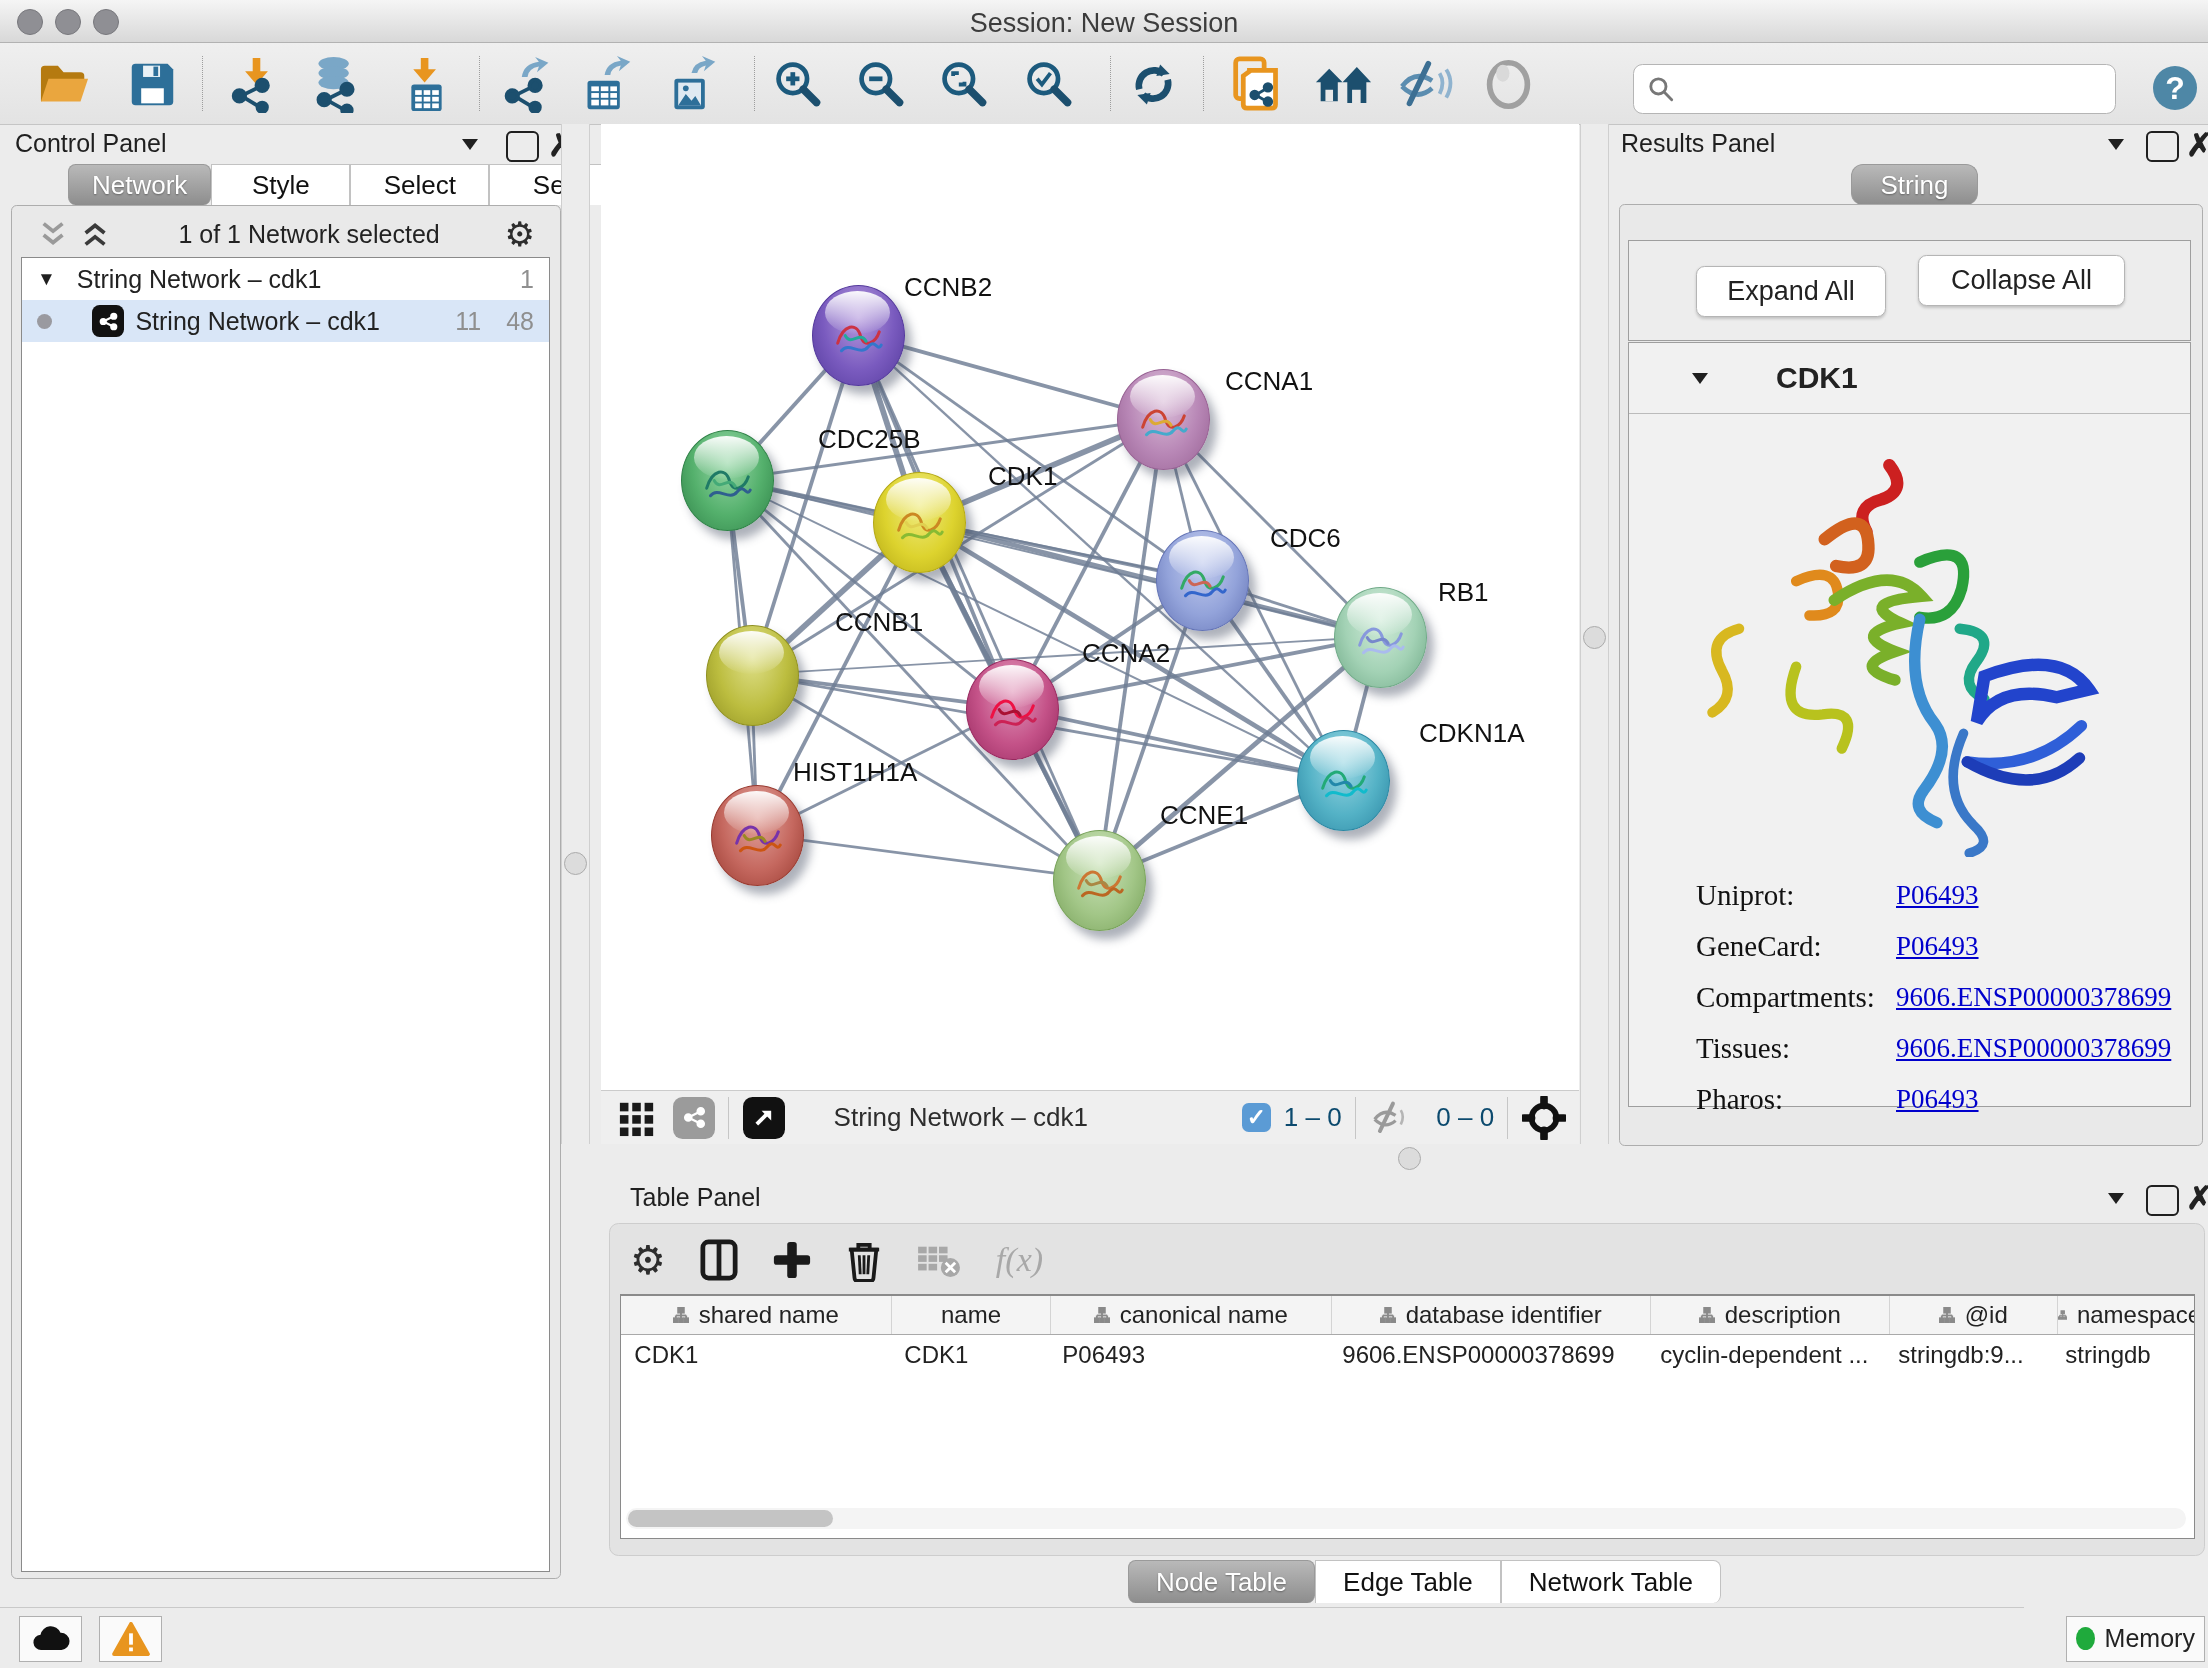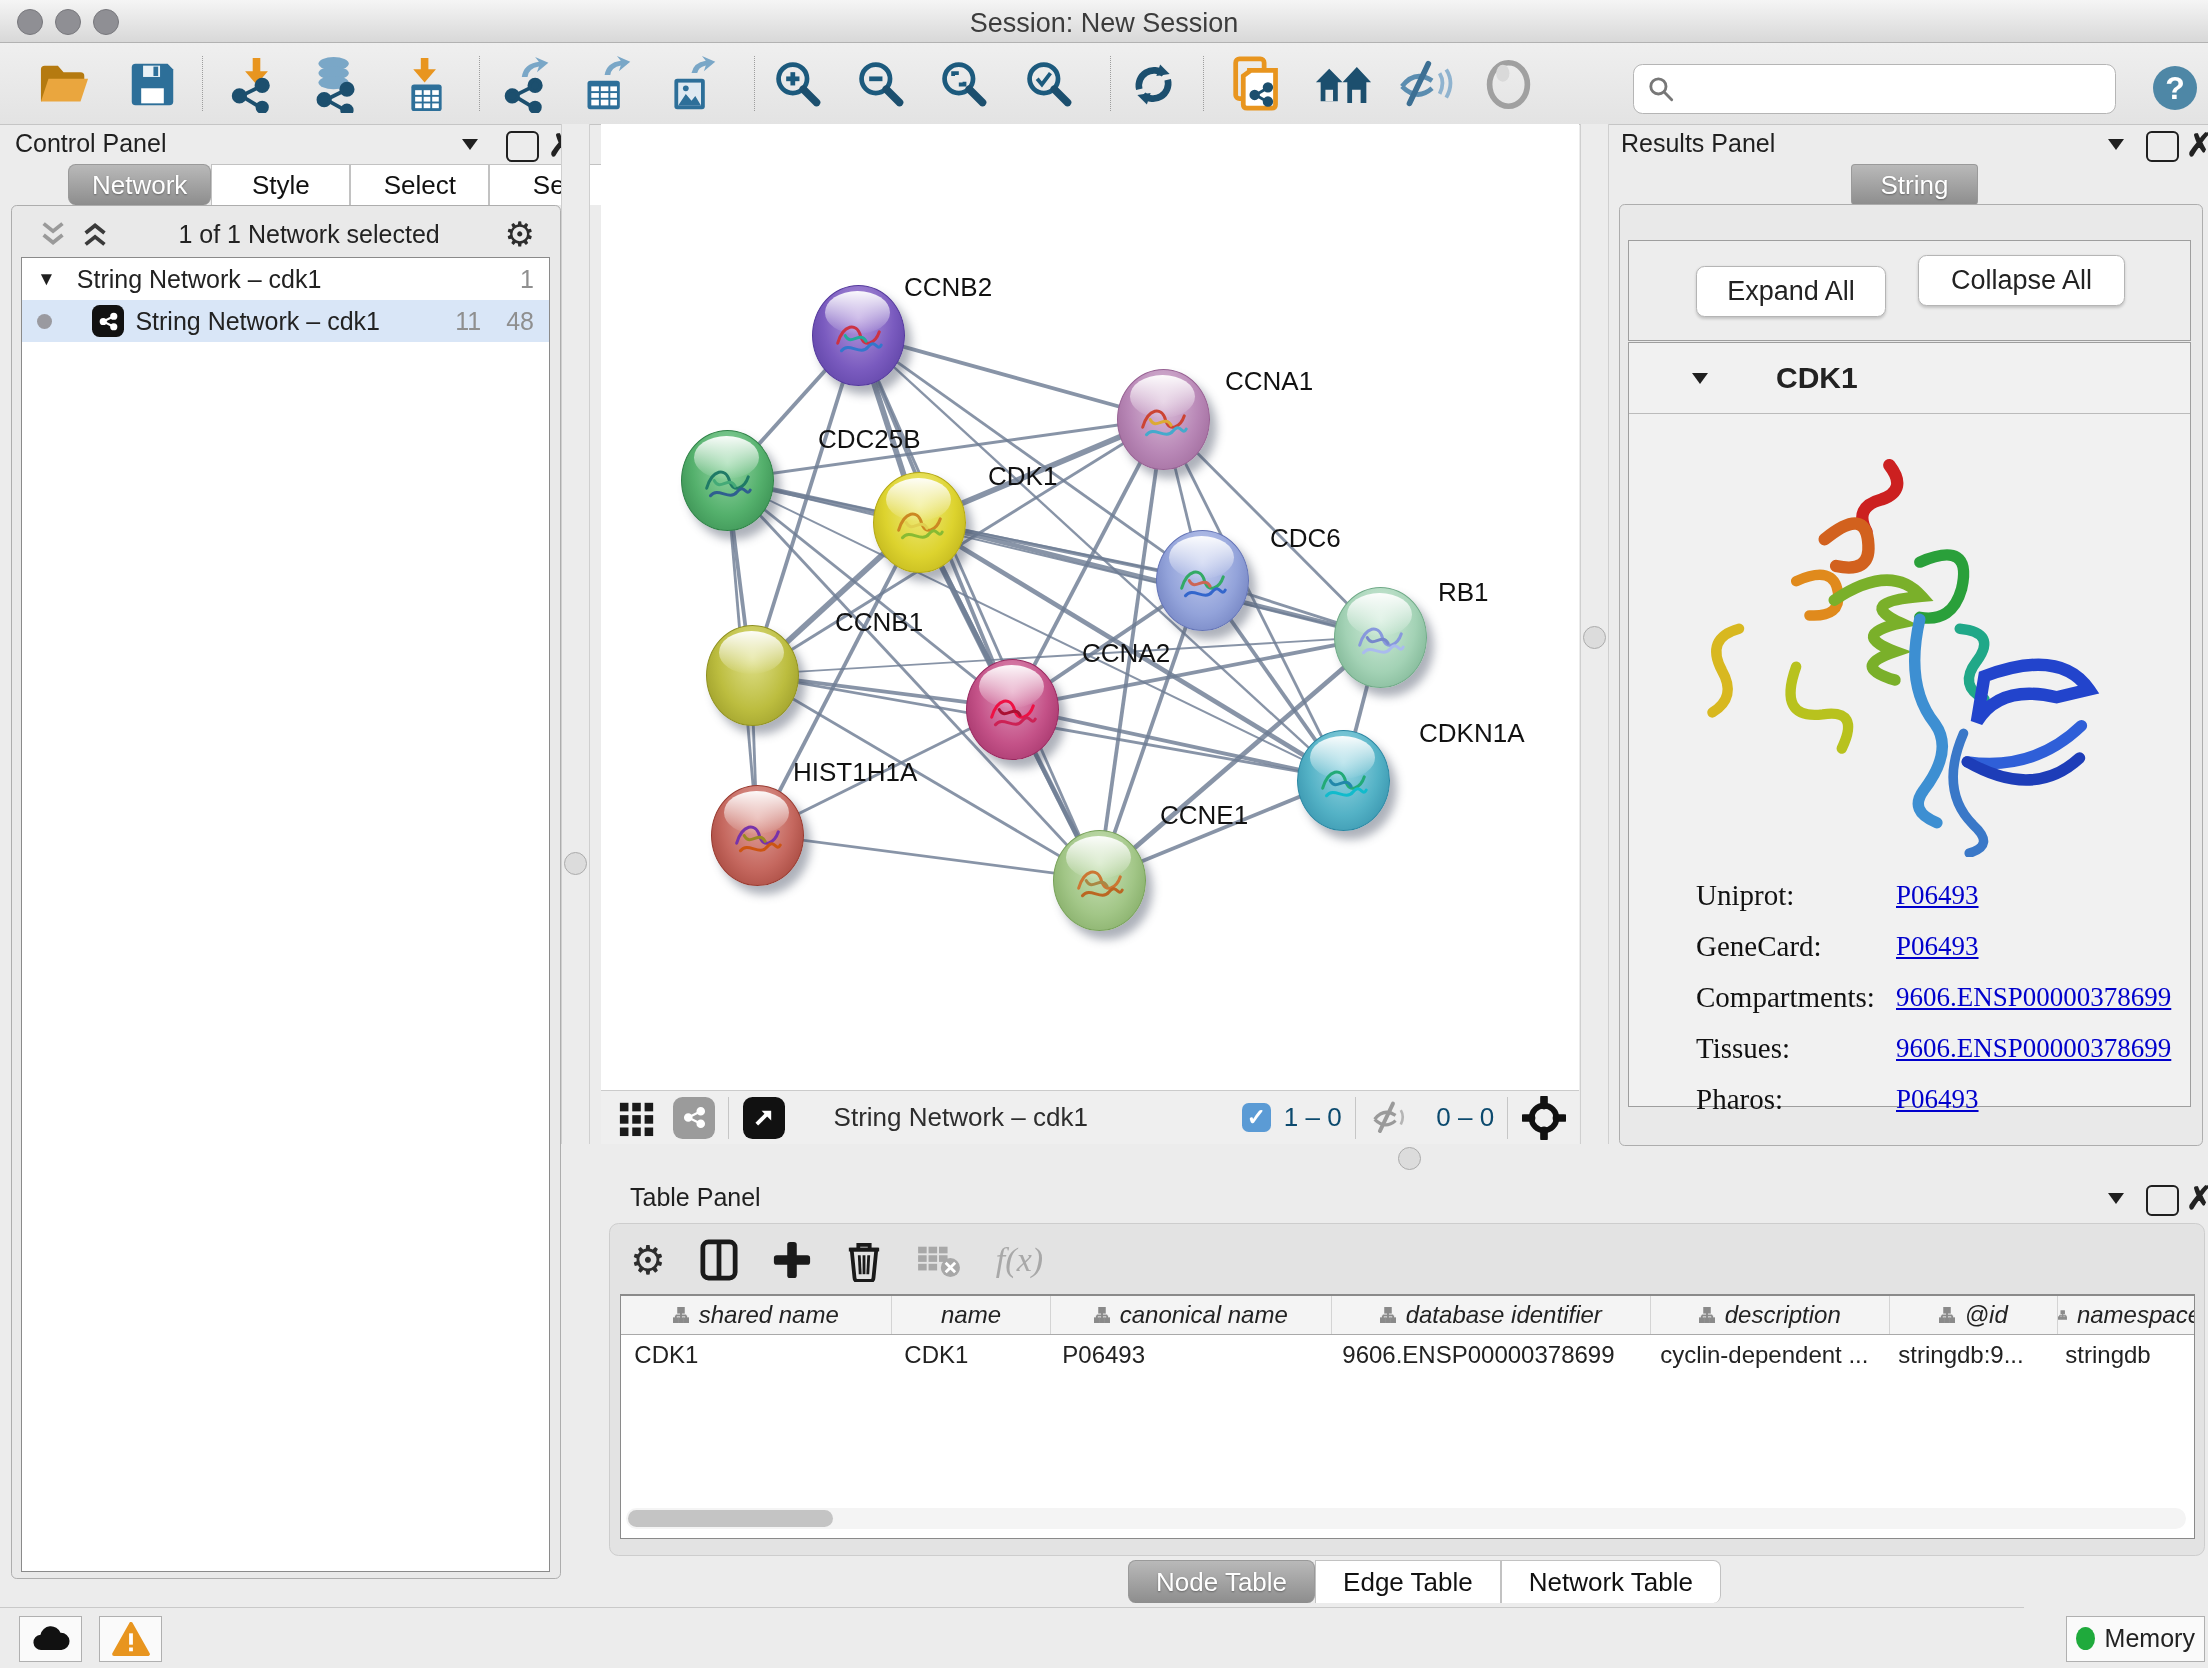--- a/index.html
+++ b/index.html
@@ -22,21 +22,21 @@
   #search-box input{border:none;outline:none;font-size:25px;flex:1;background:transparent;height:38px;
     font-family:"Liberation Sans",sans-serif;}
   #help-btn{left:2153px;top:23px;width:44px;height:44px;border-radius:50%;background:#4e87a6;
     color:#fff;font-size:32px;font-weight:bold;display:flex;align-items:center;justify-content:center;}
   
   .panel-title{font-size:25px;color:#1f1f1f;}
   .pbox{width:28.5px;height:27px;border:2.9px solid #1f1f1f;border-radius:5.7px;}
   .tab{height:40px;display:flex;align-items:center;justify-content:center;font-size:26px;
     background:#fff;border:1px solid #c2c2c2;border-bottom:none;color:#111;}
   .tab.sel{background:linear-gradient(#b9b9b9,#8d8d8d);color:#fff;
-    text-shadow:0 1px 1.9px rgba(0,0,0,.35);border-color:#9a9a9a;border-radius:4px;}
+    text-shadow:0 1px 1.9px rgba(0,0,0,.35);border-color:#9a9a9a;border-radius:12px;}
   .tab:first-child{border-radius:7.6px 0 0 7.6px;}
   .tab:last-child{border-radius:0 7.6px 7.6px 0;}
   .tab.sel:first-child{border-radius:7.6px;}
   .card{background:#e9e9e9;border:1px solid #adadad;border-radius:5.7px;}
   
   #cp-card{left:11.4px;top:205px;width:548px;height:1372px;}
   #cp-tabs{left:68px;top:164px;display:flex;}
   #cp-tabs .tab{min-width:91px;padding:0 23px;}
   #cp-sub{left:21px;top:213px;width:529px;height:42px;display:flex;align-items:center;}
   #cp-sub .sub-label{flex:1;text-align:center;font-size:25px;}
@@ -64,21 +64,21 @@
   #net-check{width:28.5px;height:28.5px;background:#5b9bd5;border-radius:6.7px;color:#fff;font-size:23px;
     display:flex;align-items:center;justify-content:center;font-weight:bold;}
   #hsplit{left:601px;top:1143px;width:1607px;height:28.5px;}
   
   #tp-container{left:609px;top:1223px;width:1594px;height:331px;background:#e3e3e3;border:1px solid #cdcdcd;border-radius:9.5px;}
   #tp-toolbar{left:630px;top:1235px;height:49px;display:flex;align-items:center;gap:34px;}
   #node-table{left:620px;top:1294px;width:1573px;height:242px;background:#fff;border:1px solid #8a8a8a;
     border-top:2.9px solid #8a8a8a;overflow:hidden;}
   #tbl-head{display:flex;height:38px;background:#f4f4f4;border-bottom:1.9px solid #a9a9a9;}
   .th{display:flex;align-items:center;justify-content:center;gap:9.5px;font-size:24px;color:#222;
-    border-right:1px solid #d4d4d4;overflow:hidden;white-space:nowrap;flex:0 0 auto;font-style:italic;}
+    border-right:1px solid #d4d4d4;overflow:hidden;white-space:nowrap;flex:0 0 auto;}
   #tbl-row{display:flex;height:40px;}
   .td{font-size:24px;display:flex;align-items:center;padding-left:13.3px;box-sizing:border-box;
     overflow:hidden;white-space:nowrap;flex:0 0 auto;}
   #tbl-scroll{left:626px;top:1508px;width:1560px;height:21px;background:#f4f4f4;border-radius:10.5px;}
   #tbl-thumb{left:1.9px;top:1.9px;width:205px;height:17px;background:#c4c4c4;border-radius:8.6px;}
   #tp-tabs{left:1128px;top:1560px;display:flex;}
   #tp-tabs .tab{padding:0 27px;height:42px;}
   .fx{font-family:"Liberation Serif",serif;font-style:italic;font-size:34px;color:#a8a8a8;}
   
   #rp-card{left:1619px;top:204px;width:582px;height:940px;}

